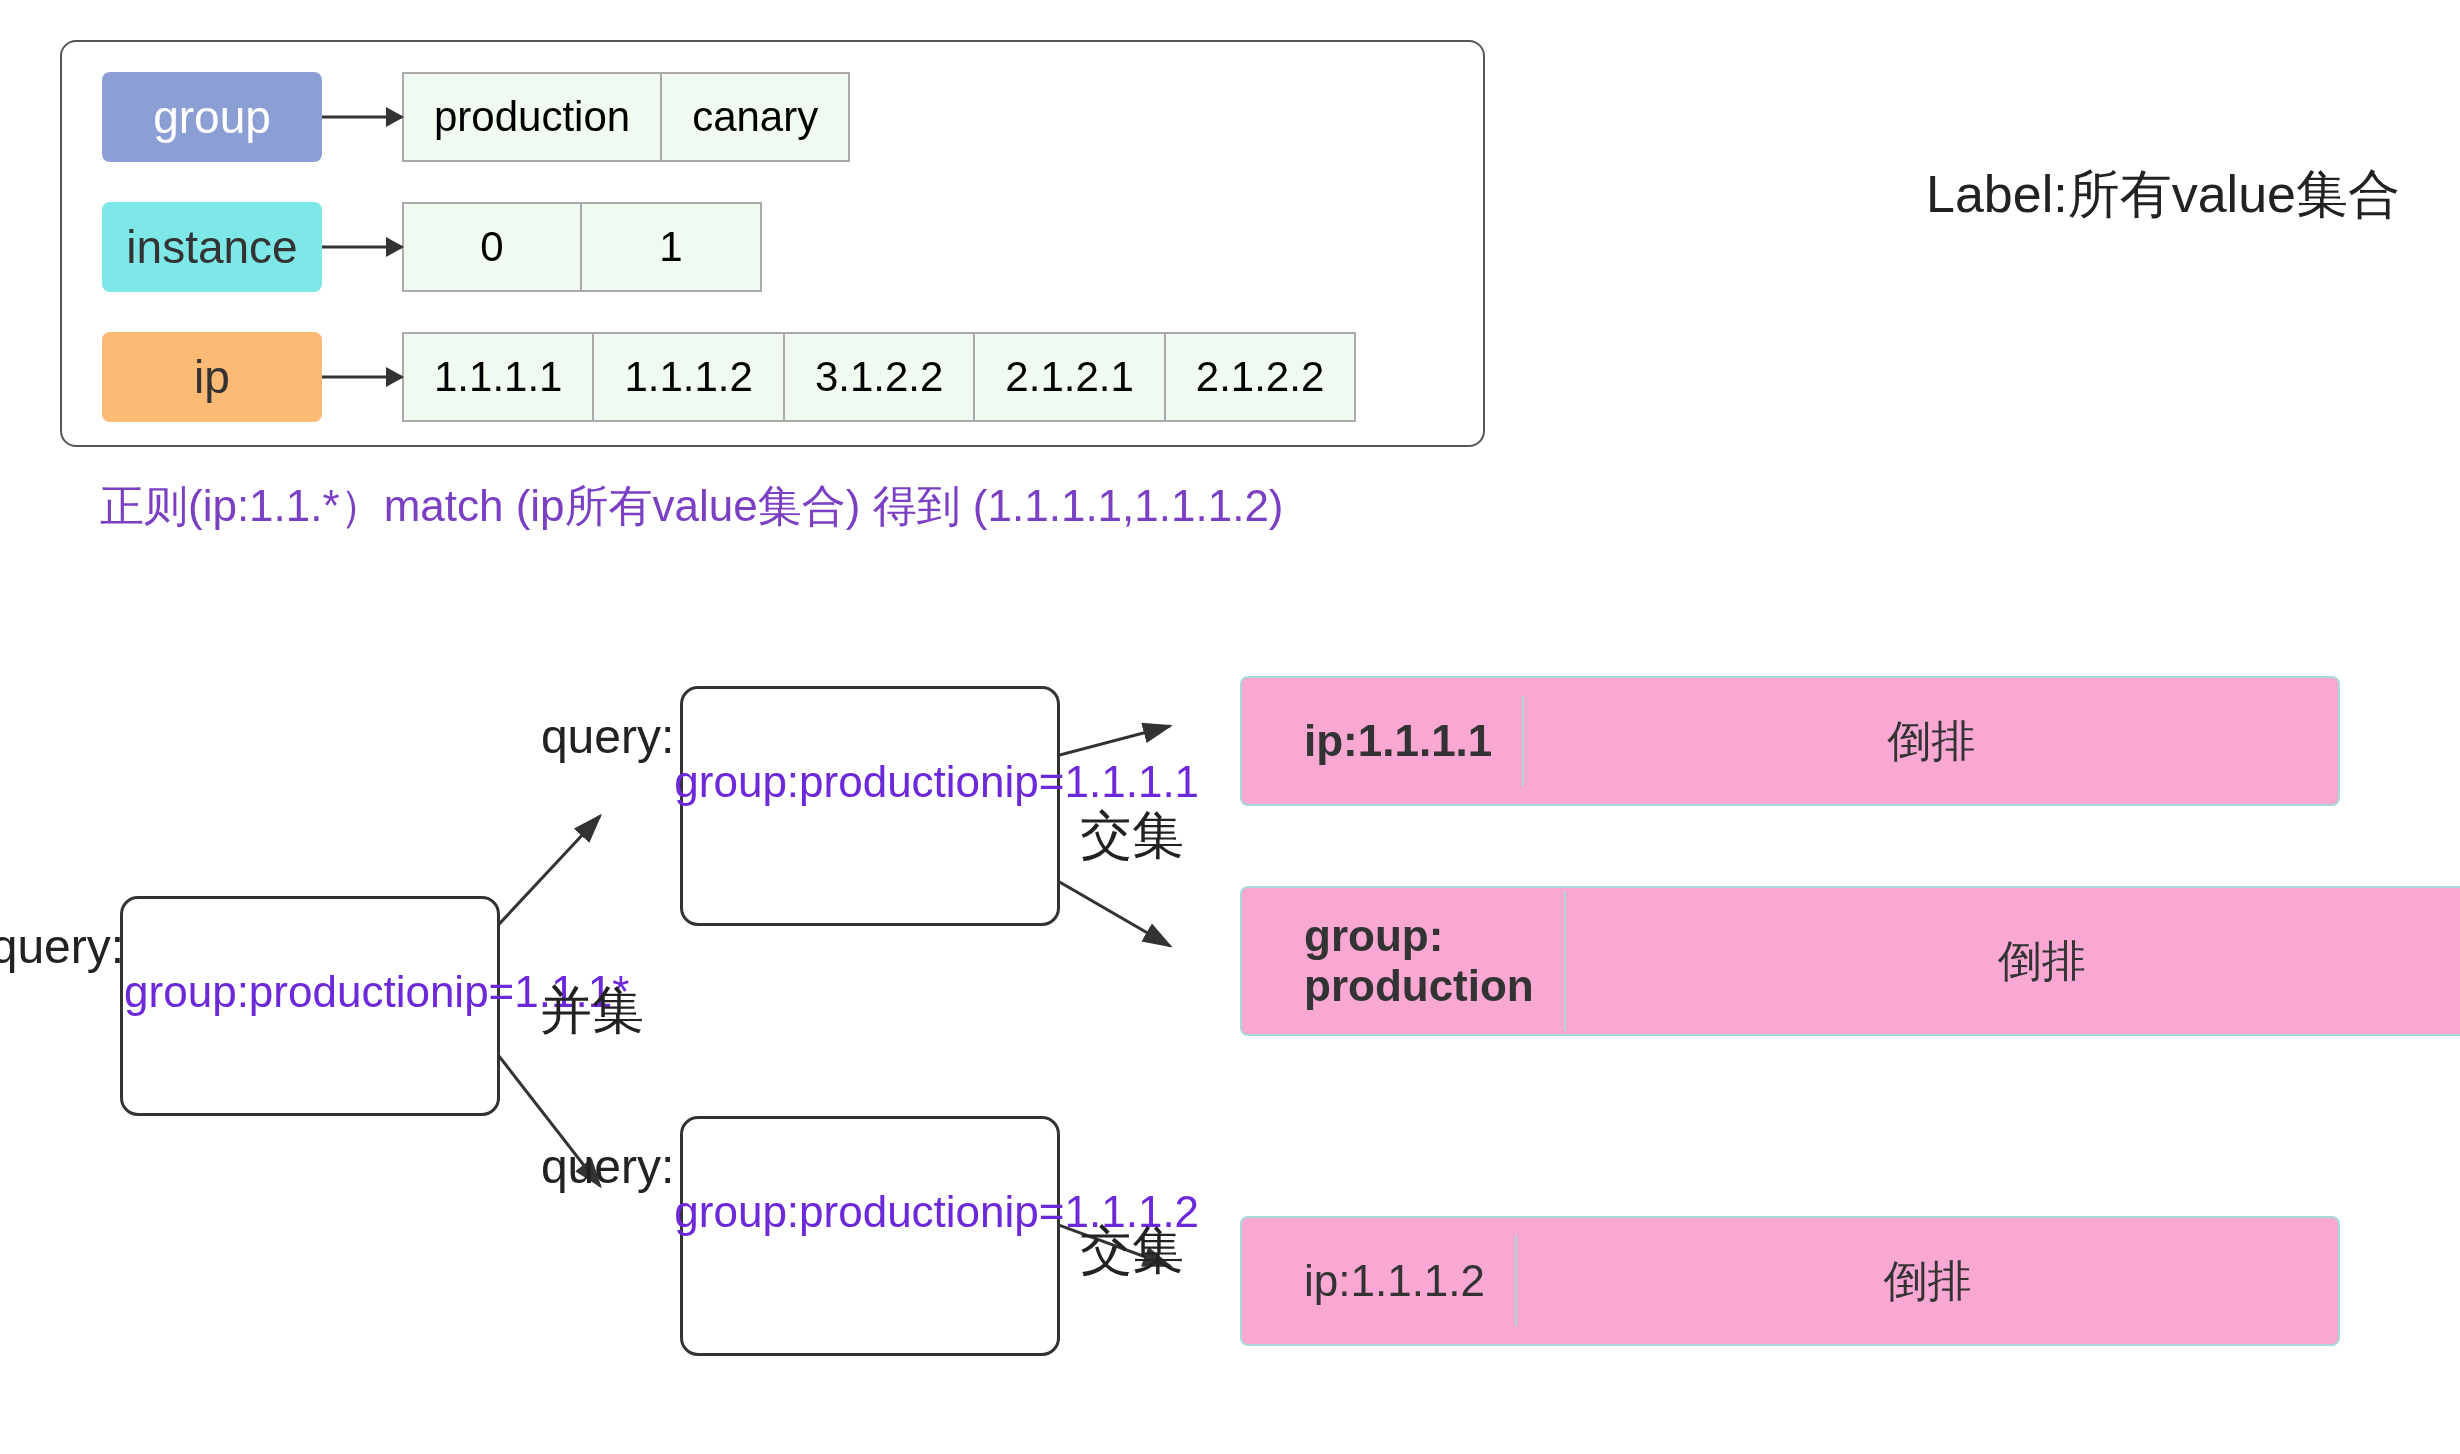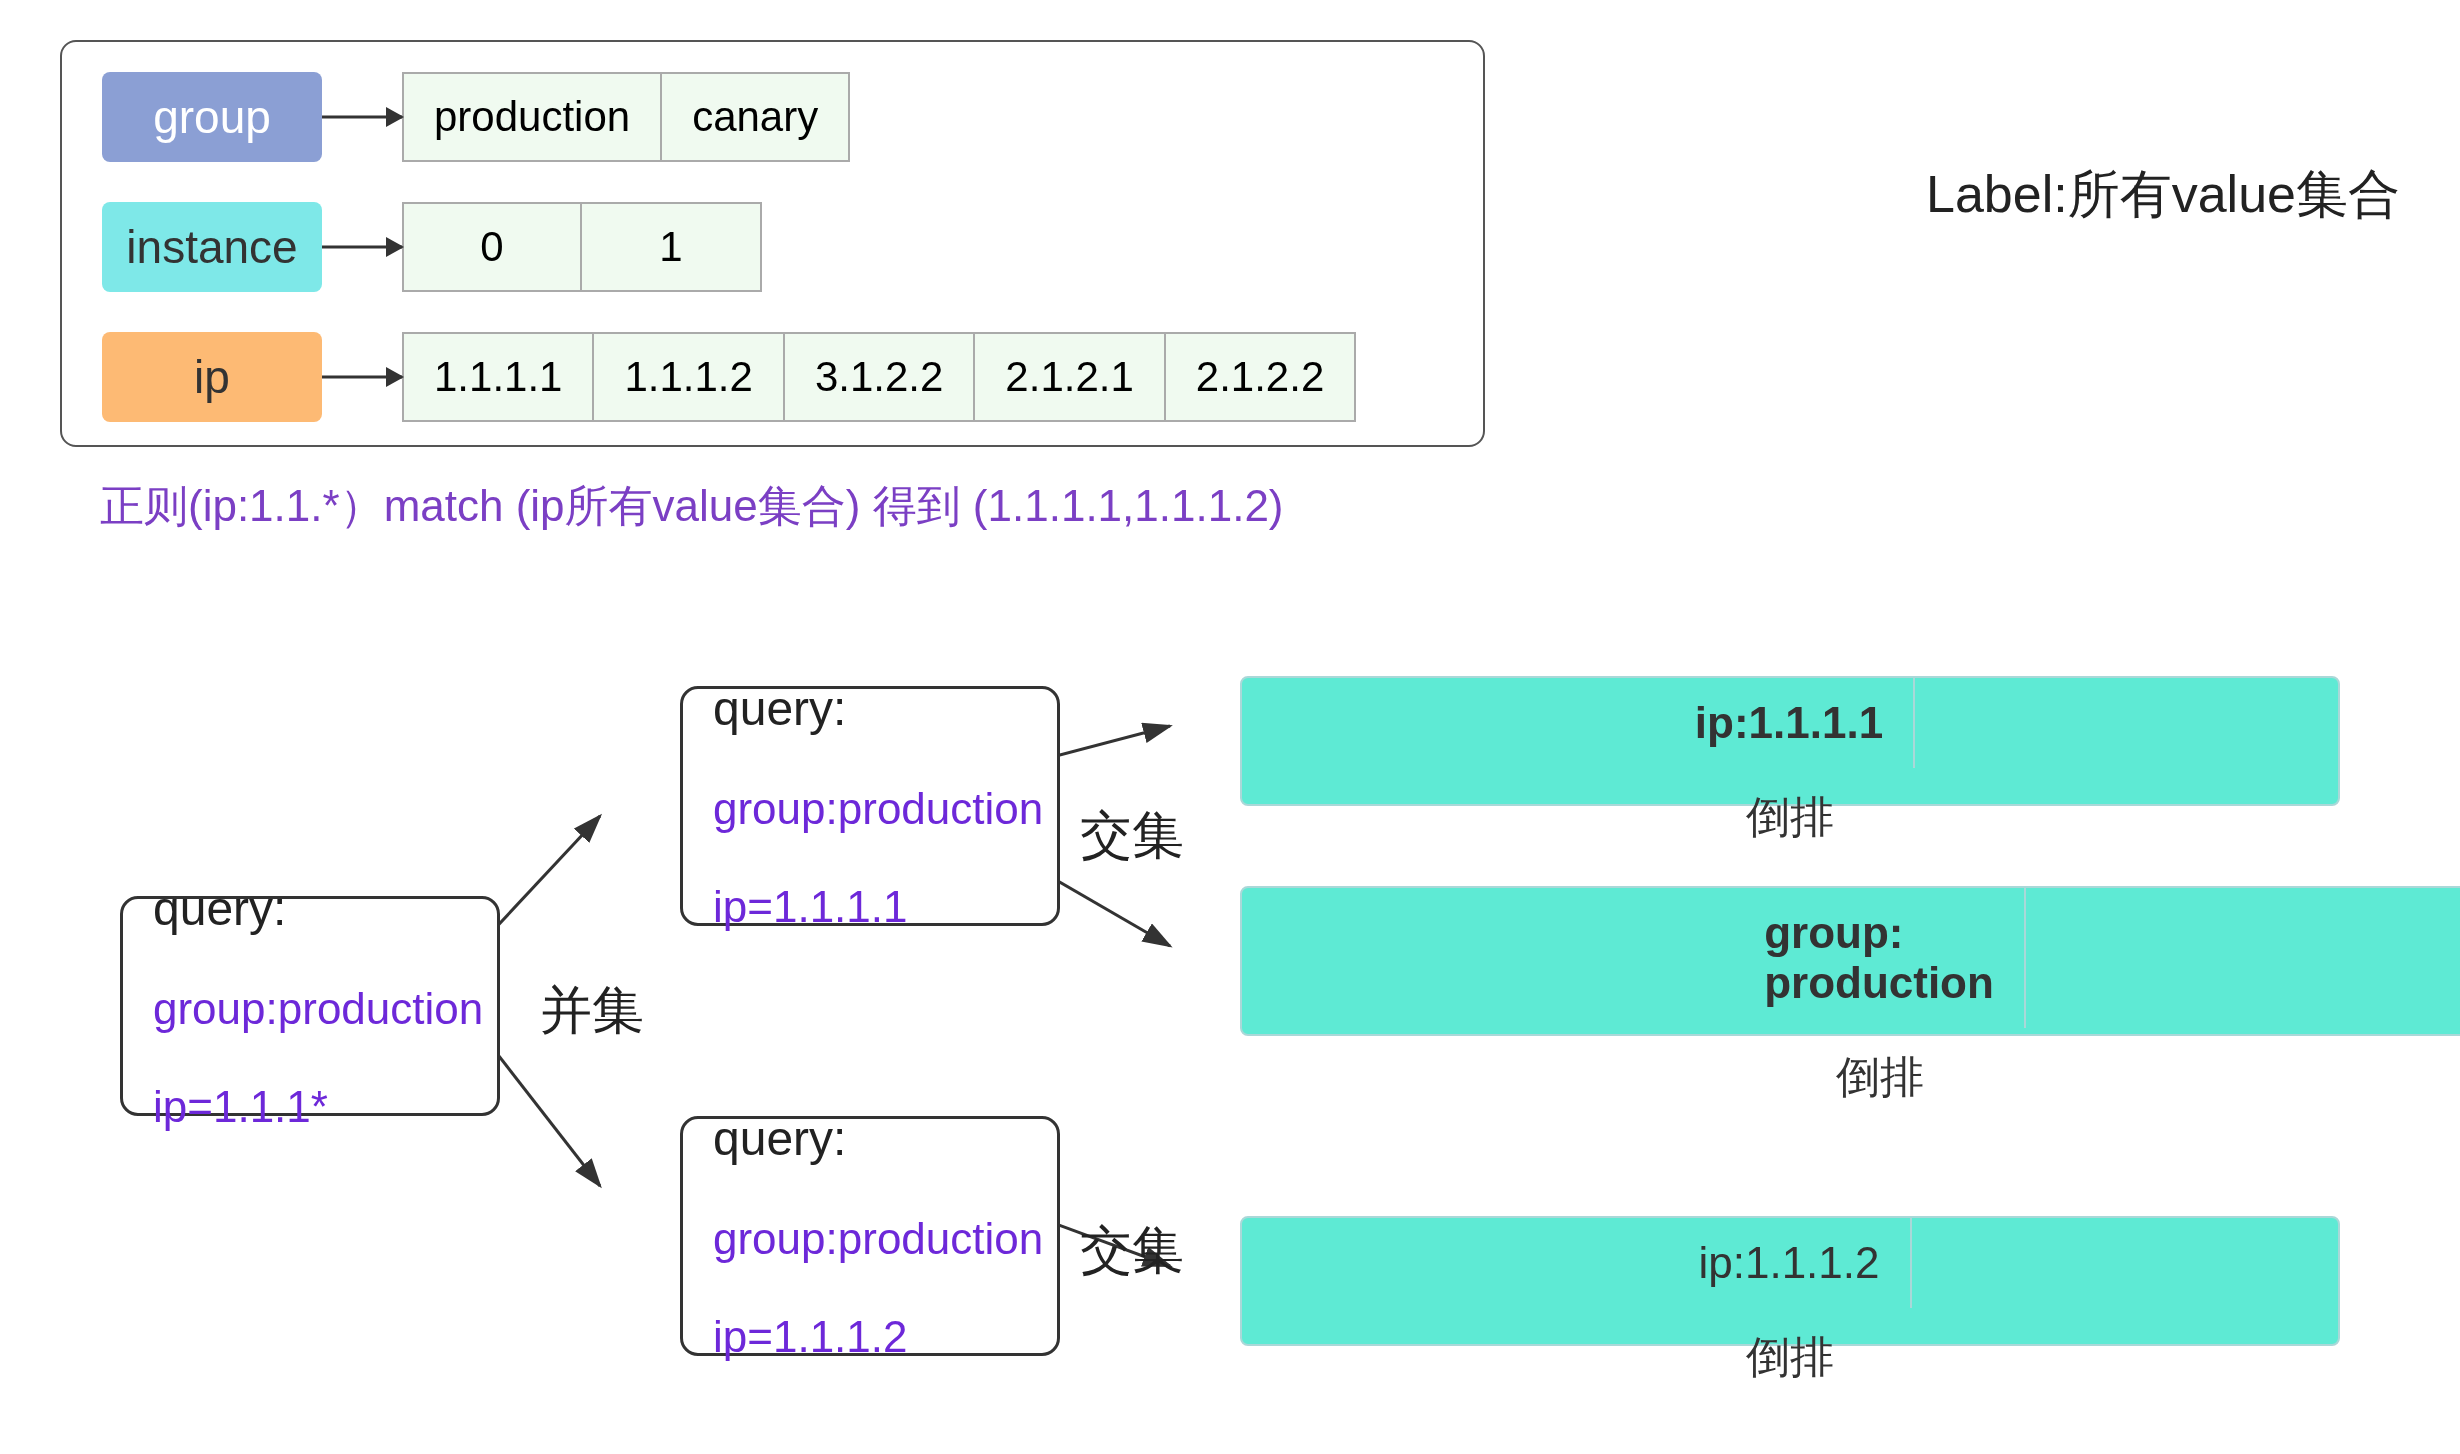--- a/index.html
+++ b/index.html
@@ -120,43 +120,43 @@
       height: 840px;
     }
 
     
     .box {
       position: absolute;
       border: 3px solid #333;
       border-radius: 18px;
       background: #fff;
       display: flex;
-      flex-direction: column;
       justify-content: center;
       padding: 20px 30px;
     }
     .box .box-title {
       font-size: 48px;
       font-weight: 500;
       color: #222;
     }
     .box .box-sub {
       font-size: 44px;
       color: #6d28d9;
       margin-top: 48px;
     }
 
     .result-box {
       position: absolute;
       border: 2px solid #aad8d8;
-      background: #5eead4;
+      background: #f9a8d4;
       border-radius: 8px;
       display: flex;
-      flex-direction: column;
+      flex-direction: row;
       align-items: center;
+      padding-left: 32px;
     }
     .result-box .result-label {
       font-size: 44px;
       color: #333;
       padding: 20px 30px;
       font-weight: 600;
       border-right: 2px solid #aad8d8;
       white-space: nowrap;
     }
     .result-box .result-value {

